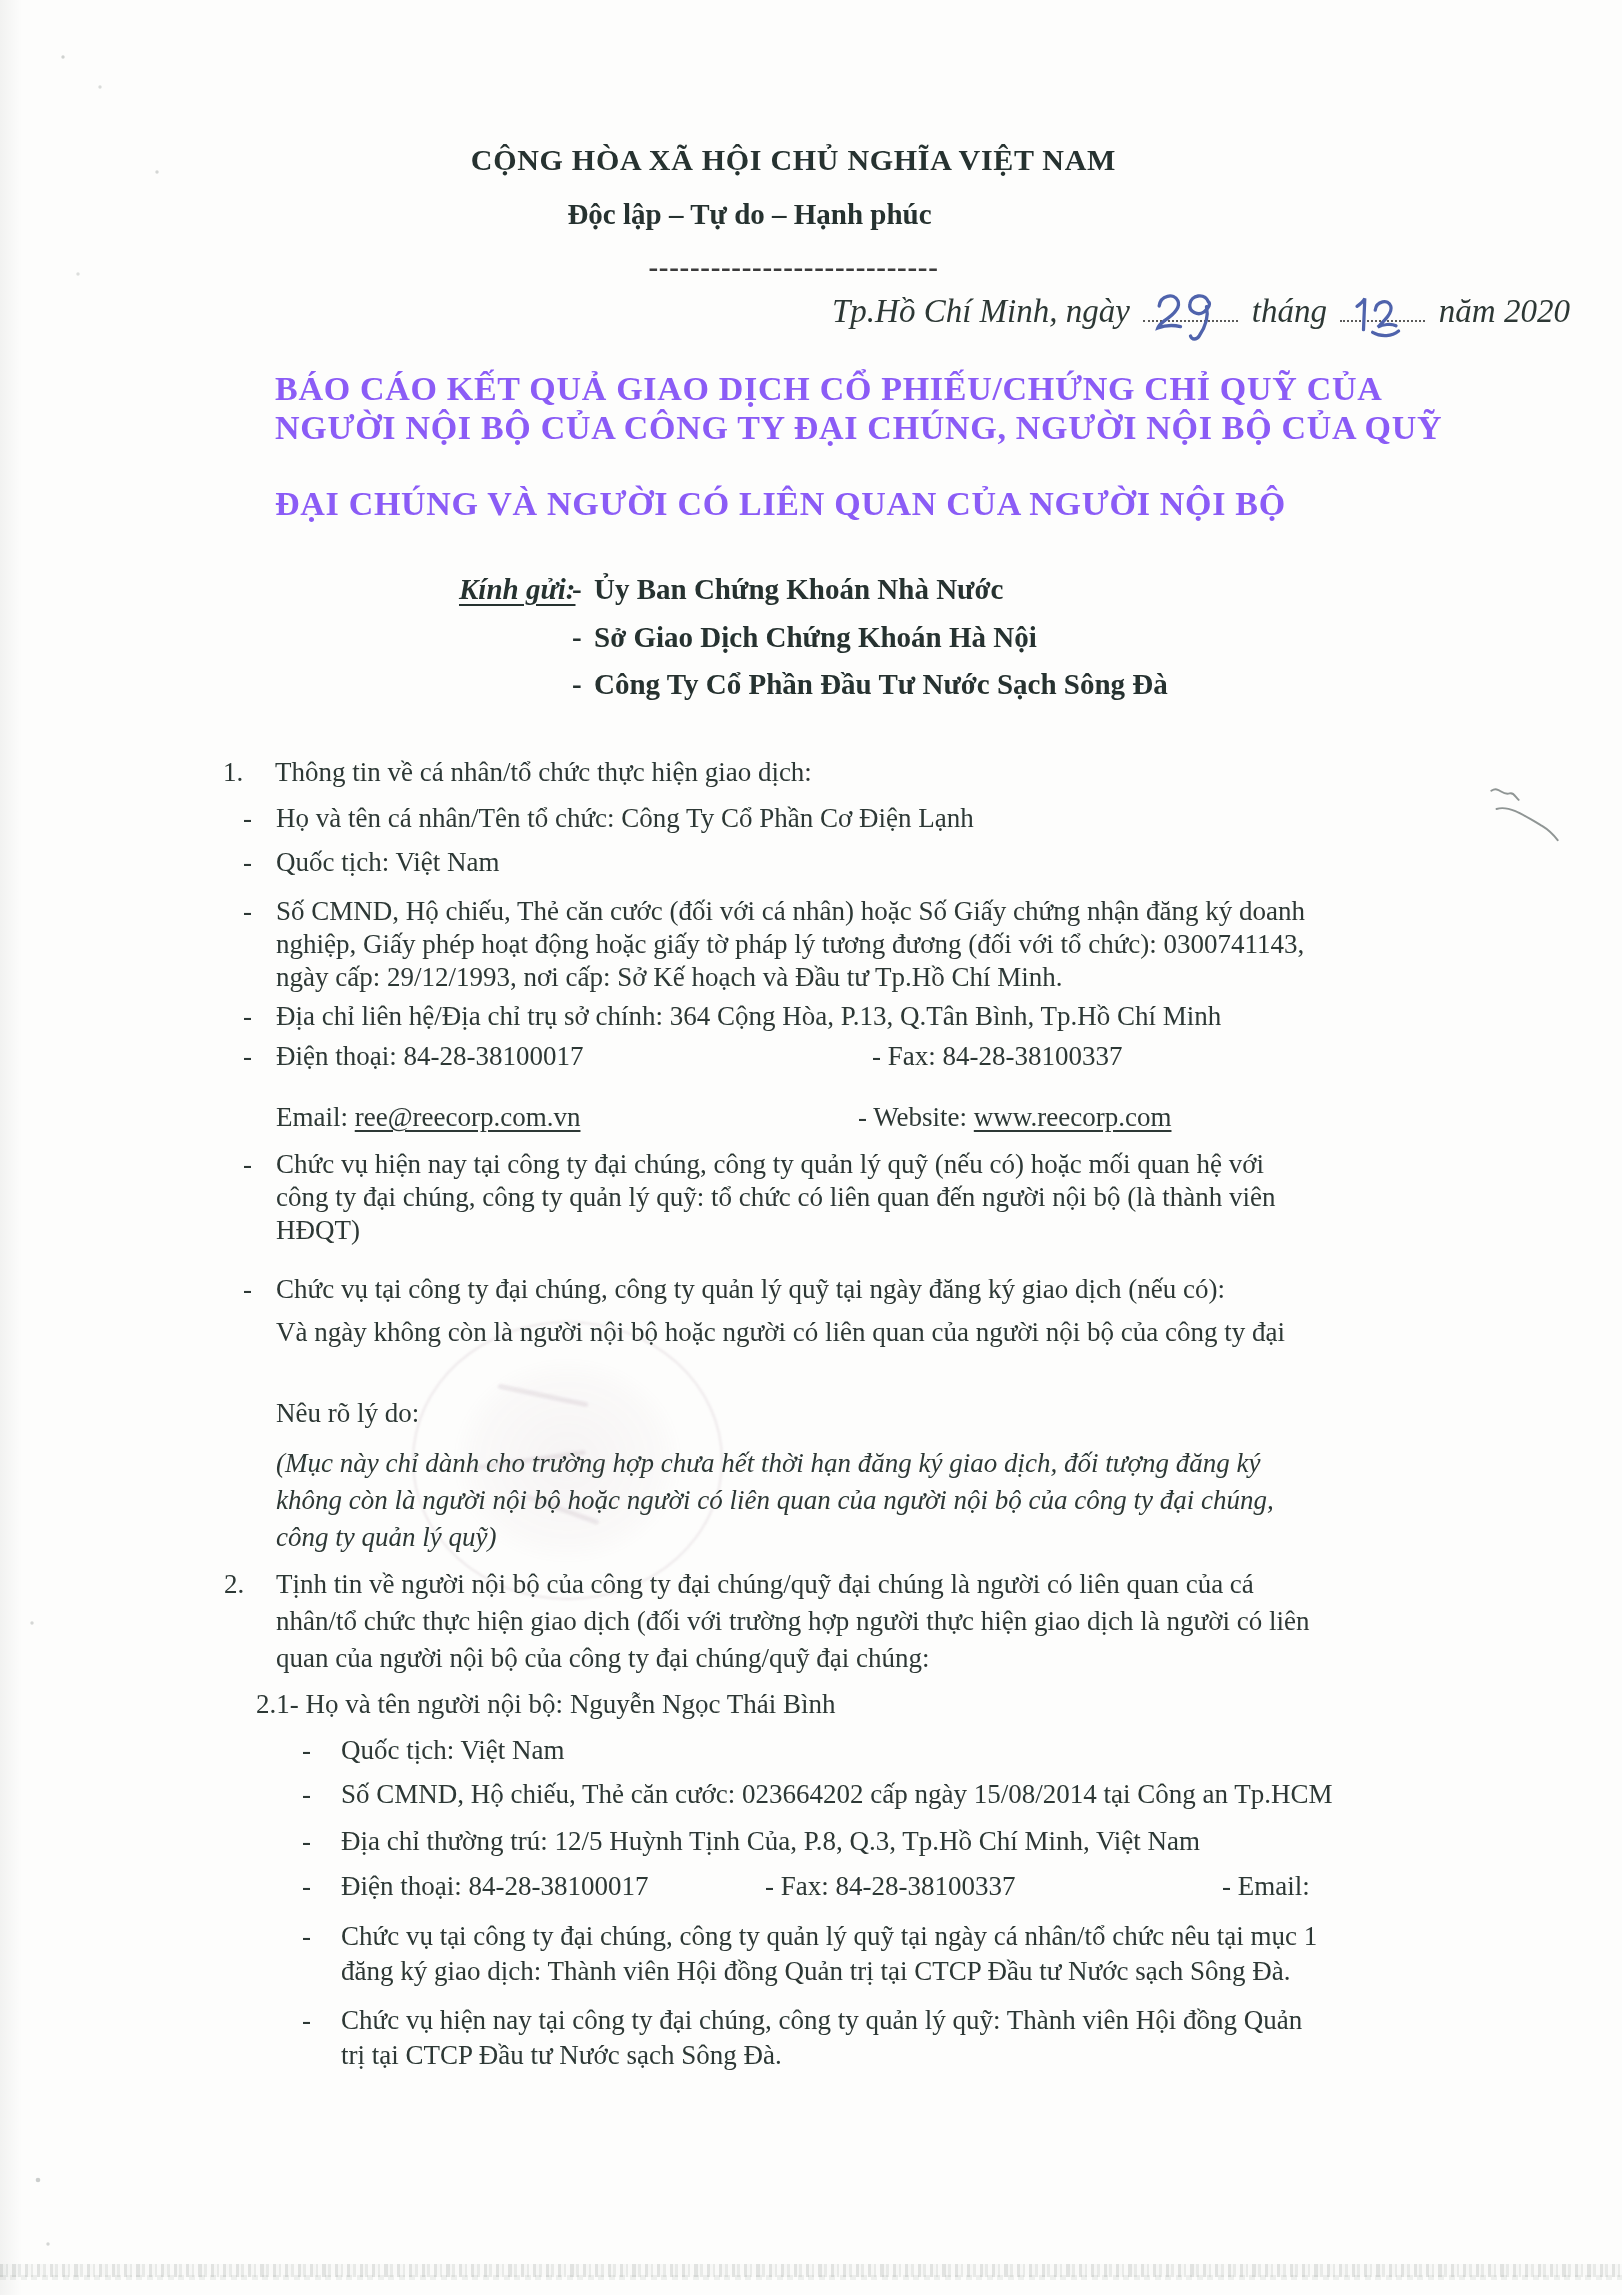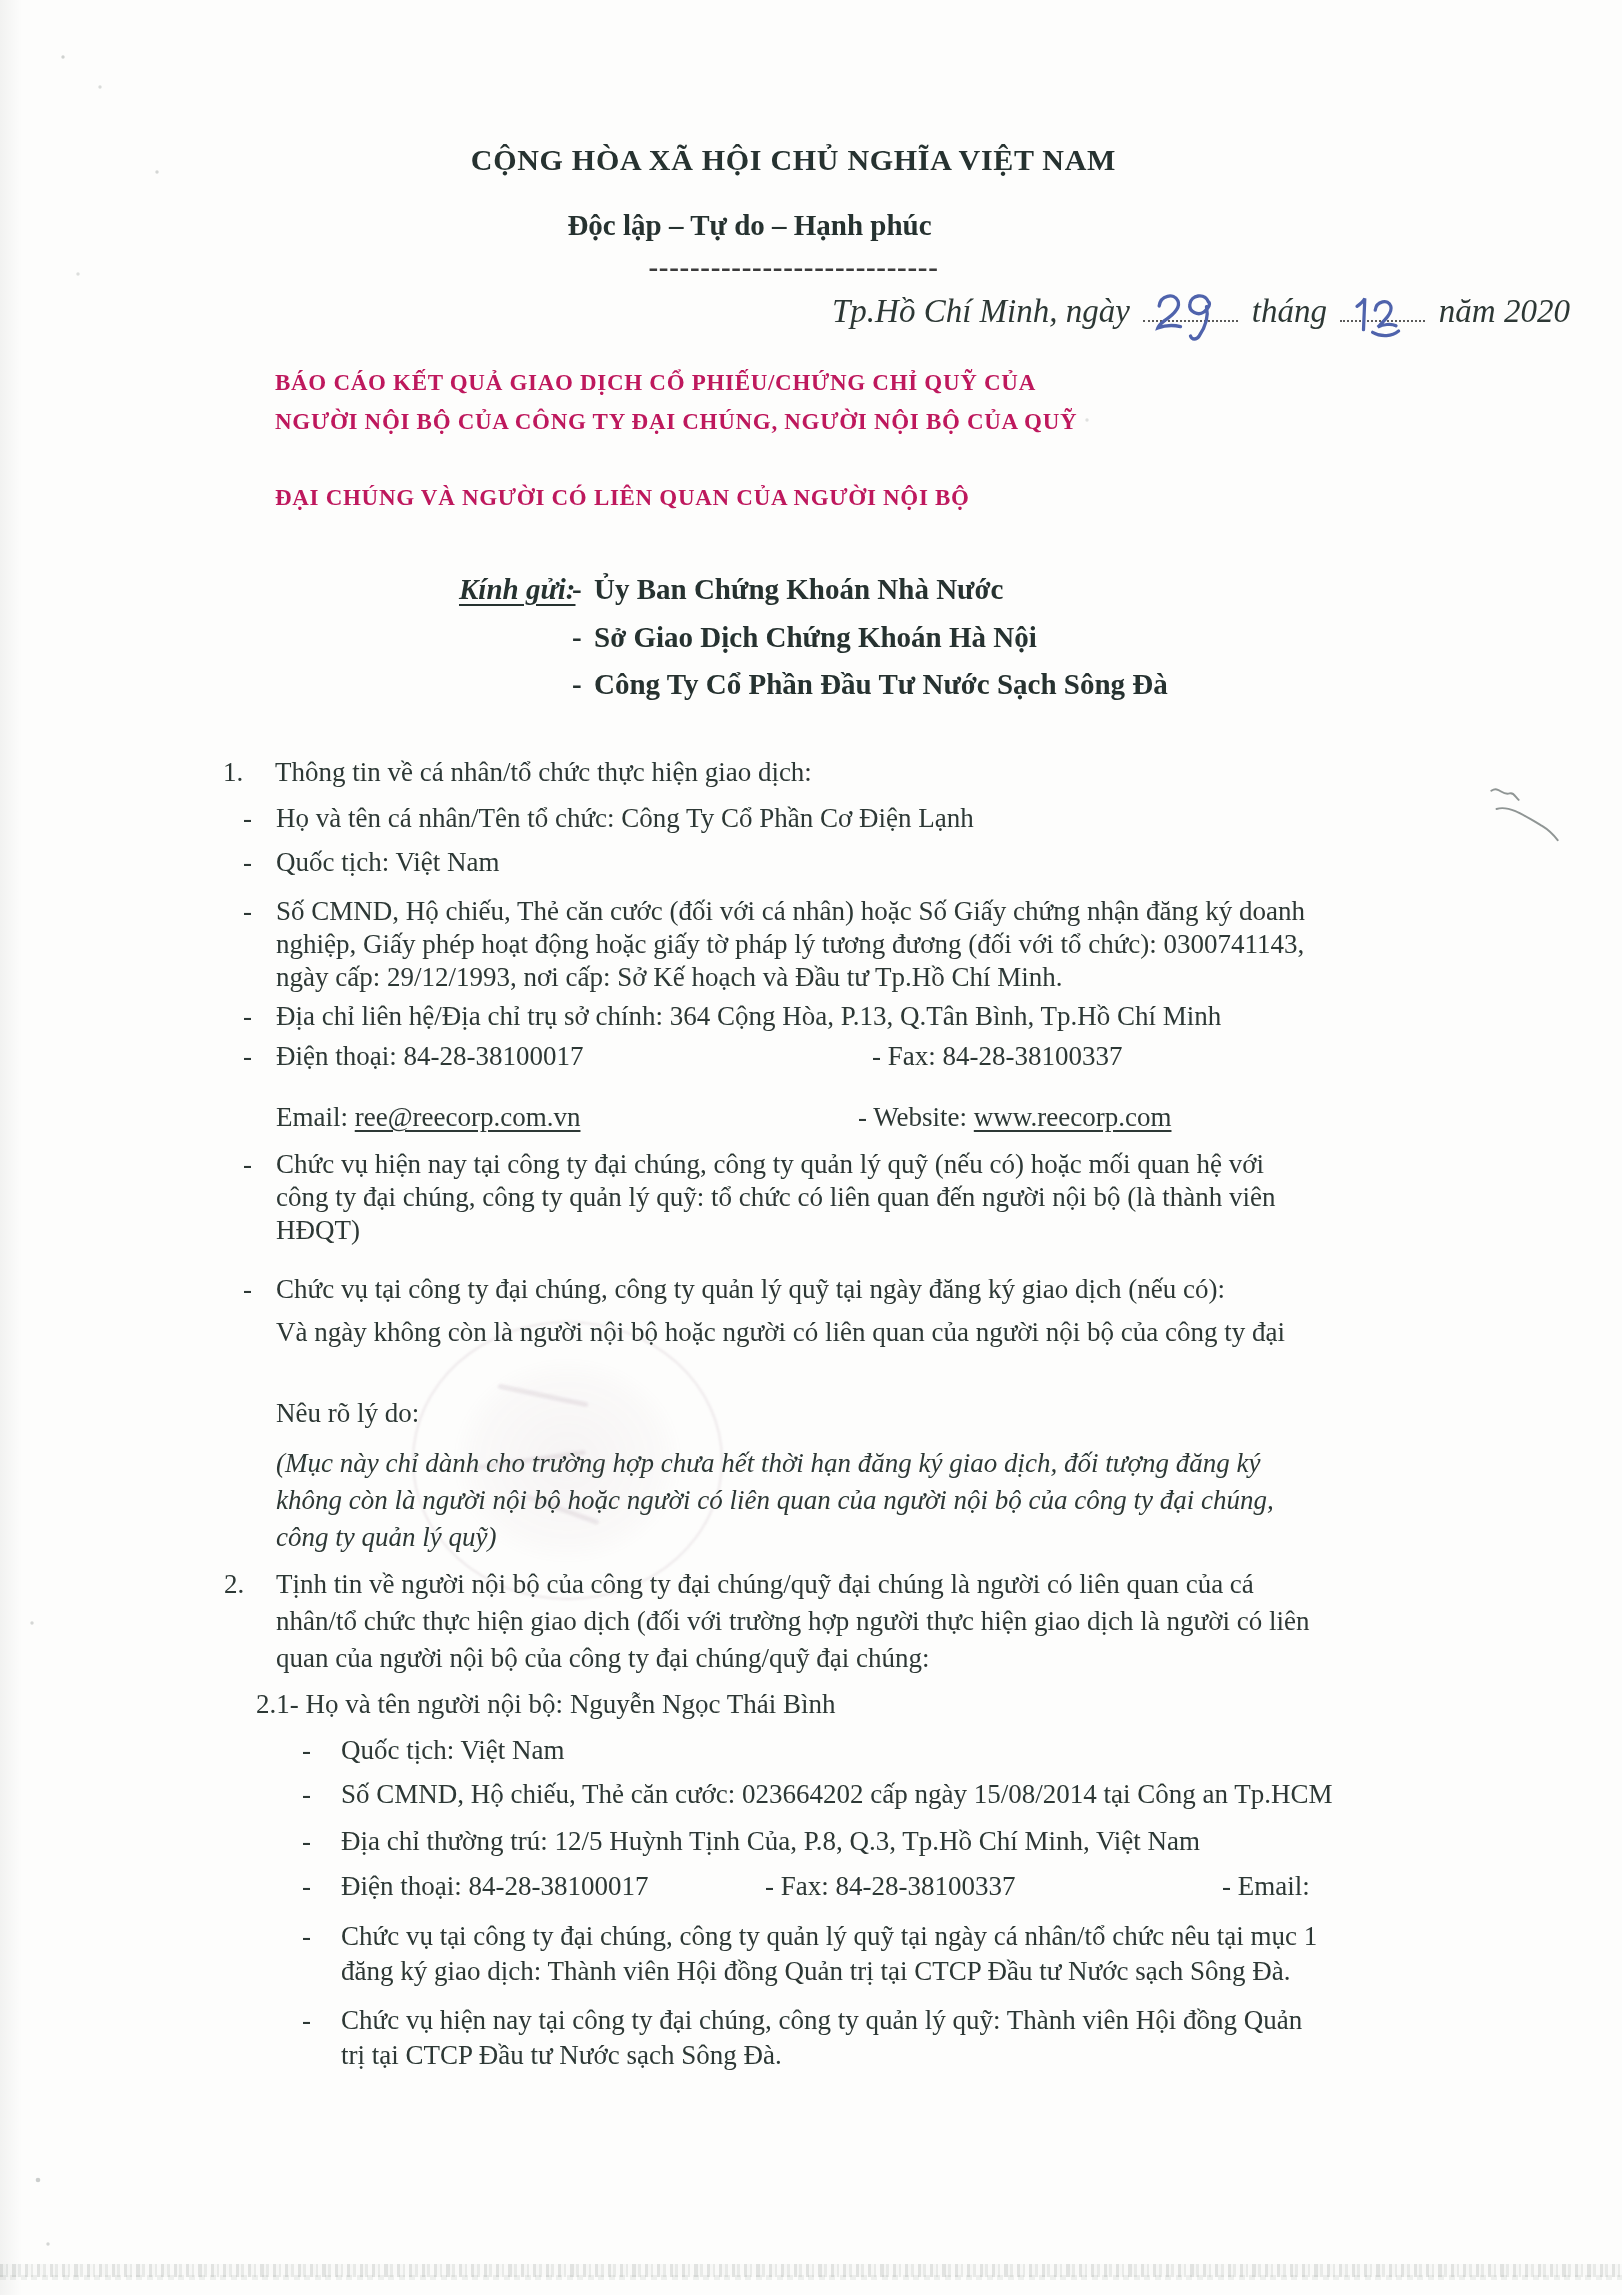--- a/index.html
+++ b/index.html
@@ -11,21 +11,21 @@
   .lh56{line-height:37px;}
   .b{font-weight:bold;}
   .i{font-style:italic;}
   .center-shift{left:0;width:1463px;text-align:center;padding-left:124px;box-sizing:border-box;}
   .nat{font-size:30px;letter-spacing:0.7px;color:#263230;}
   .motto{font-size:29px;color:#263230;}
   .divider{font-size:29px;font-weight:bold;letter-spacing:0.7px;color:#3a3a3a;}
   .dateline{font-size:33px;color:#2d3835;}
   .blank{display:inline-block;position:relative;border-bottom:2.6px dotted #5a5a5a;vertical-align:baseline;}
   .blank svg{position:absolute;}
-  .title-line{font-size:23px;font-weight:bold;letter-spacing:0.7px;color:#be185d;text-align:center;}
+  .title-line{font-size:34px;font-weight:bold;letter-spacing:0.7px;color:#8b5cf6;text-align:center;}
   .recip{font-size:29px;font-weight:bold;color:#263230;}
   .kinhgui{font-size:29px;font-weight:bold;font-style:italic;text-decoration:underline;
            text-underline-offset:4.6px;text-decoration-thickness:2px;color:#263230;}
   .item{position:absolute;}
   .item .dash{position:absolute;left:-33px;top:0;}
   .item .dash2{position:absolute;left:-39px;top:0;}
   .num{position:absolute;left:-52px;top:0;}
   .ln{white-space:nowrap;}
   .u{text-decoration:underline;text-underline-offset:3.9px;text-decoration-thickness:2px;}
   
@@ -59,21 +59,21 @@
   <div class="stamp-mark" style="left:497px;top:1393px;width:92px;height:5.2px;transform:rotate(12deg);"></div>
   <div class="stamp-mark" style="left:468px;top:1458px;width:118px;height:5.2px;transform:rotate(-8deg);"></div>
   <div class="stamp-mark" style="left:523px;top:1507px;width:78px;height:4.6px;transform:rotate(20deg);"></div>
   <div class="noise-band"></div>
   <div class="noise-band2"></div>
   <svg class="scribble" width="85" height="65" viewBox="0 0 130 100">
     <path d="M14,12 C26,4 30,20 42,16 C48,14 50,20 56,26 M22,40 C40,34 62,48 92,66 C102,72 110,80 116,88" fill="none" stroke="rgba(70,80,78,.6)" stroke-width="3" stroke-linecap="round"></path>
   </svg>
 
   <div class="abs center-shift nat b" style="top:143px;">CỘNG HÒA XÃ HỘI CHỦ NGHĨA VIỆT NAM</div>
-  <div class="abs center-shift motto b" style="top:209px;padding-left:36px;">Độc lập – Tự do – Hạnh phúc</div>
+  <div class="abs center-shift motto b" style="top:198px;padding-left:36px;">Độc lập – Tự do – Hạnh phúc</div>
   <div class="abs center-shift divider" style="top:251px;">----------------------------</div>
 
   <div class="abs dateline i" style="left:832px;top:293px;">
     <span>Tp.Hồ Chí Minh, ngày</span>
     <span class="blank" style="width:95px;margin:0 5.2px;">
       <svg width="75" height="60" viewBox="0 0 110 90" style="left:5.2px;top:-34px;">
         <path d="M14,30 C16,14 36,10 42,22 C47,33 34,44 22,52 C17,56 13,60 12,63 C20,60 34,58 46,61" fill="none" stroke="#4f63ac" stroke-width="5" stroke-linecap="round"></path>
         <path d="M88,24 C82,10 62,13 60,27 C58,39 73,45 81,39 C89,33 91,26 88,24 M85,31 C88,45 85,59 74,75 C70,81 63,81 61,75" fill="none" stroke="#4f63ac" stroke-width="5" stroke-linecap="round"></path>
       </svg>
     </span>

